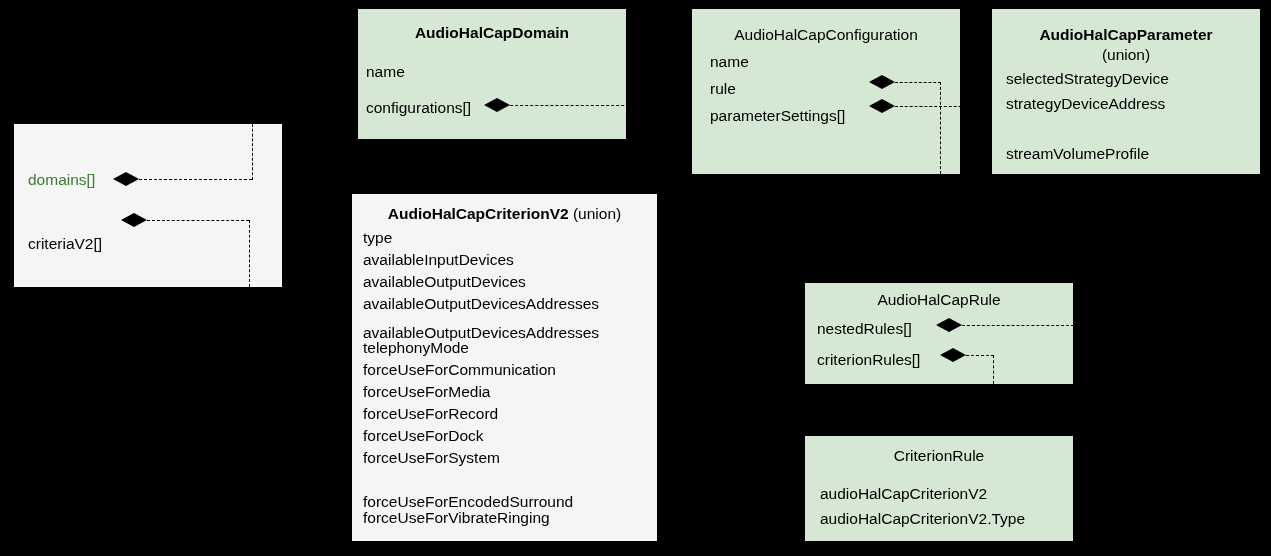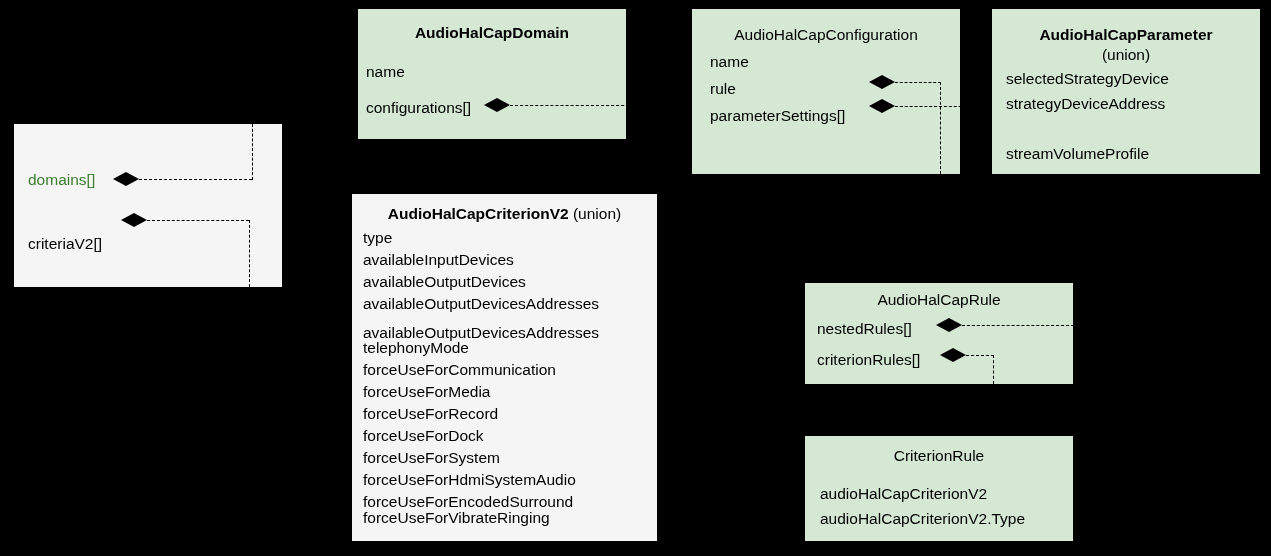--- a/index.html
+++ b/index.html
@@ -177,23 +177,20 @@
     </div>
     <div class="field-row" style="left:11px; top:212px;">
       <span class="field">forceUseForRecord</span>
     </div>
     <div class="field-row" style="left:11px; top:234px;">
       <span class="field">forceUseForDock</span>
     </div>
     <div class="field-row" style="left:11px; top:256px;">
       <span class="field">forceUseForSystem</span>
     </div>
-    <div class="field-row" style="left:11px; top:278px;">
-      <span class="field">forceUseForHdmiSystemAudio</span>
-    </div>
     <div class="field-row" style="left:11px; top:300px;justify-content:flex-end;">
       <span class="field">forceUseForEncodedSurround</span>
     </div>
     <div class="field-row" style="left:11px; top:316px;">
       <span class="field">forceUseForVibrateRinging</span>
     </div>
   </div>
 
   <div class="uml-box box-green" style="left:804px; top:282px; width:270px; height:103px;">
     <div class="box-title" style="position:absolute; left:0; top:7px; width:100%;">AudioHalCapRule</div>

